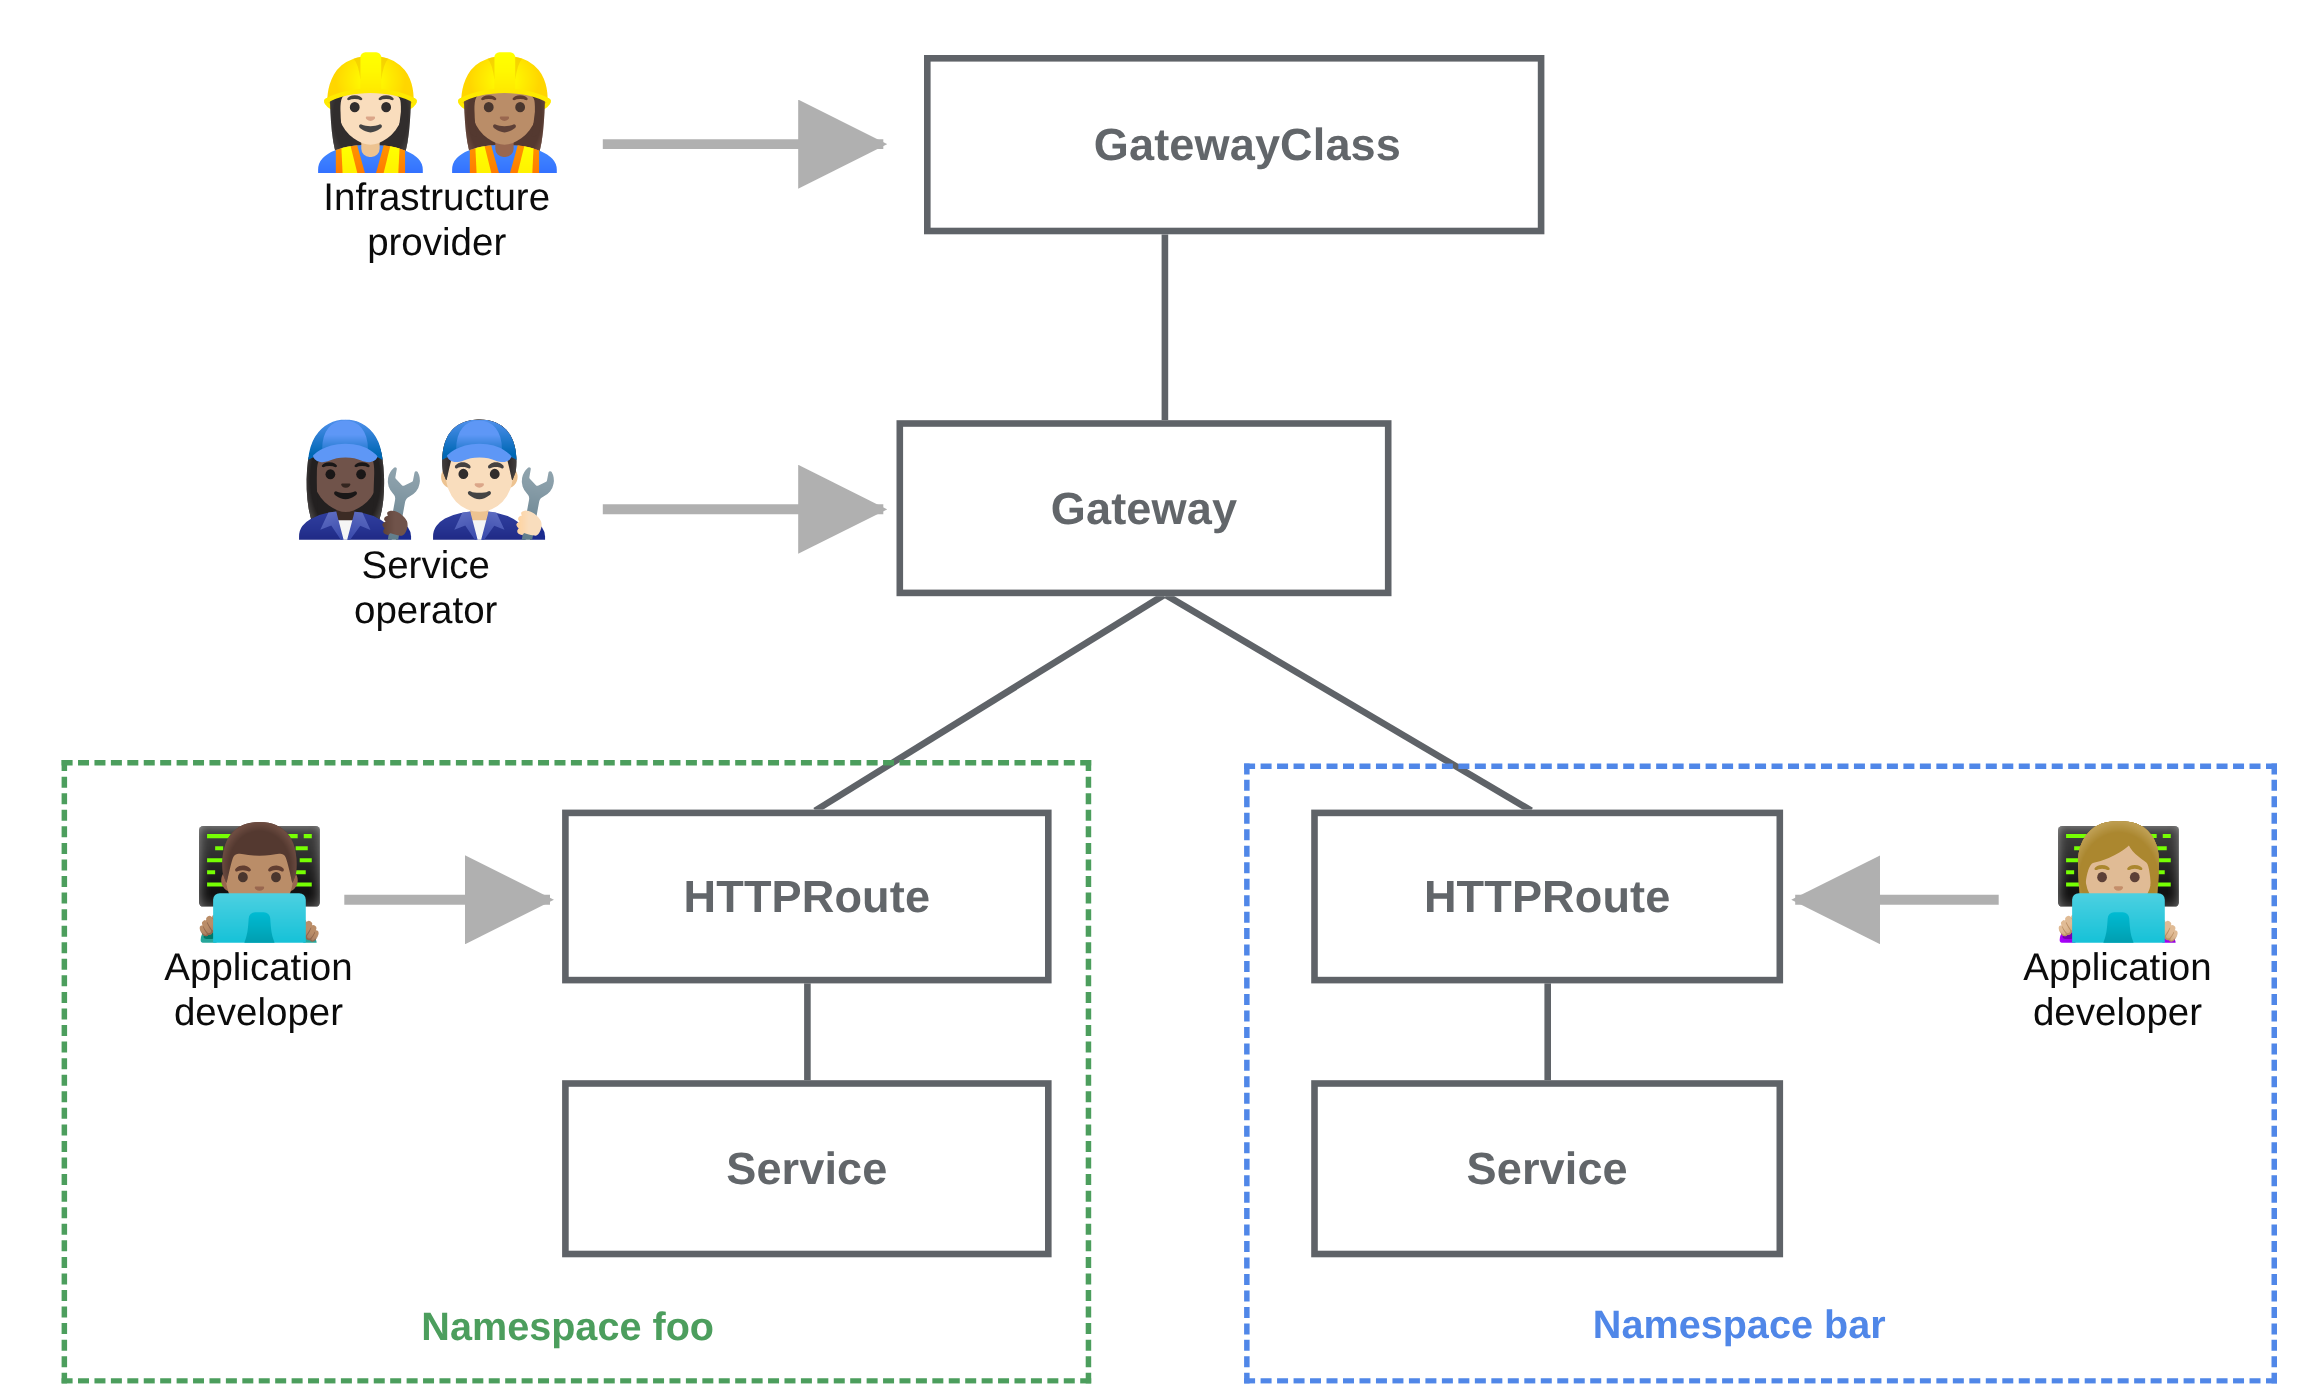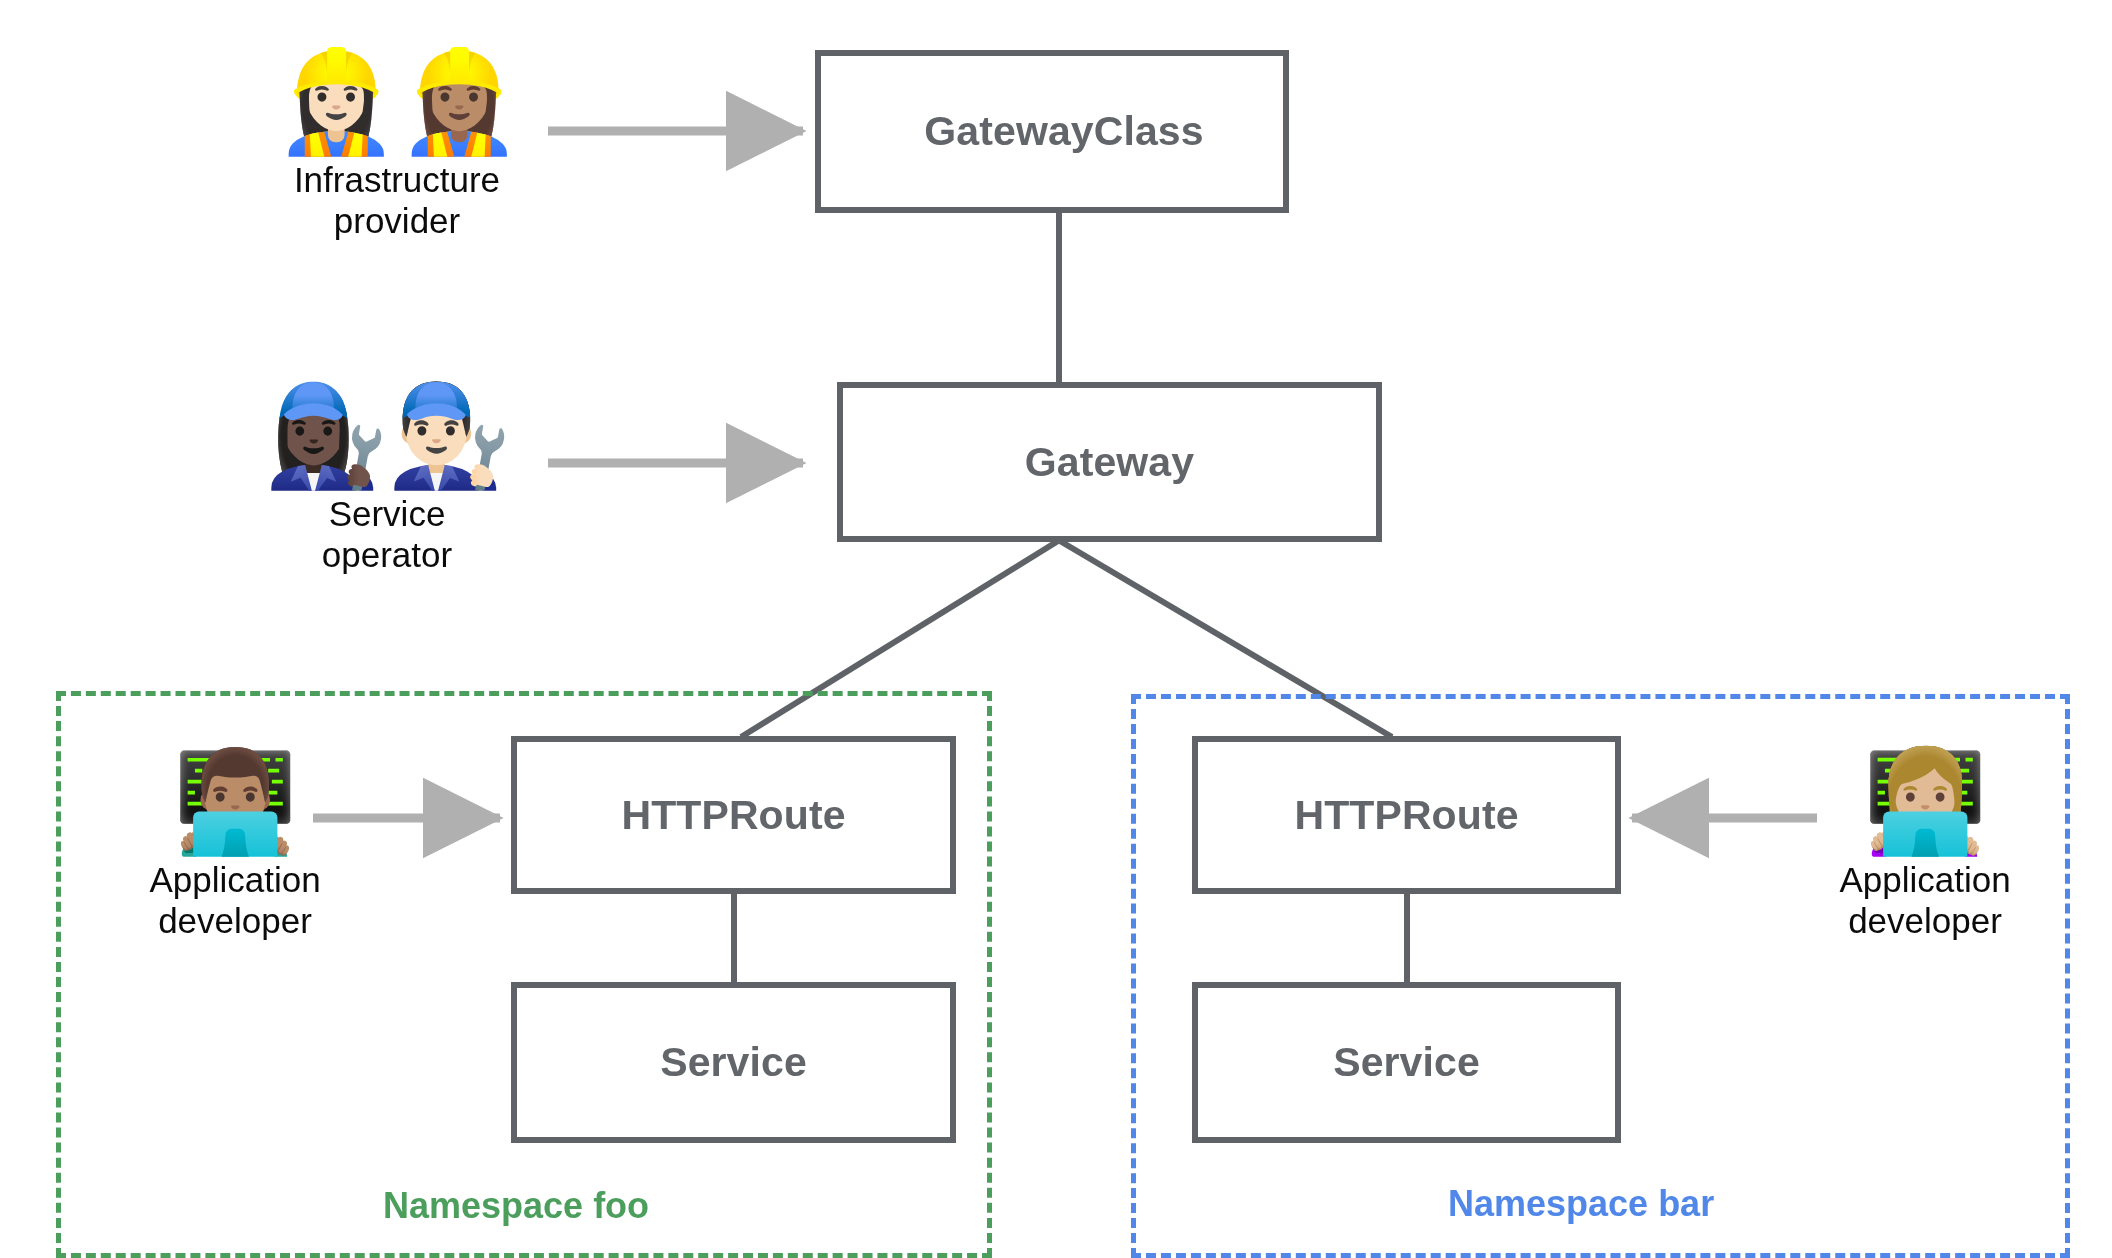--- a/index.html
+++ b/index.html
@@ -41,22 +41,22 @@
     justify-content: center;
   }
   .res-box .res-label {
     font-size: 41px;
     font-weight: 700;
     color: #62666a;
     letter-spacing: 0.1px;
     white-space: nowrap;
   }
 
-  #box-gatewayclass { left: 815px;  top: 50px;  width: 474px; height: 163px; padding-left: 24px; }
-  #box-gateway      { left: 837px;  top: 382px; width: 545px; height: 160px; }
+  #box-gatewayclass { left: 840px;  top: 50px;  width: 564px; height: 163px; padding-left: 24px; }
+  #box-gateway      { left: 815px;  top: 382px; width: 450px; height: 160px; }
   #box-httproute-foo{ left: 511px;  top: 736px; width: 445px; height: 158px; }
   #box-service-foo  { left: 511px;  top: 982px; width: 445px; height: 161px; }
   #box-httproute-bar{ left: 1192px; top: 736px; width: 429px; height: 158px; }
   #box-service-bar  { left: 1192px; top: 982px; width: 429px; height: 161px; }
 
   
   .namespace {
     position: absolute;
     box-sizing: border-box;
     border-width: 5px;

